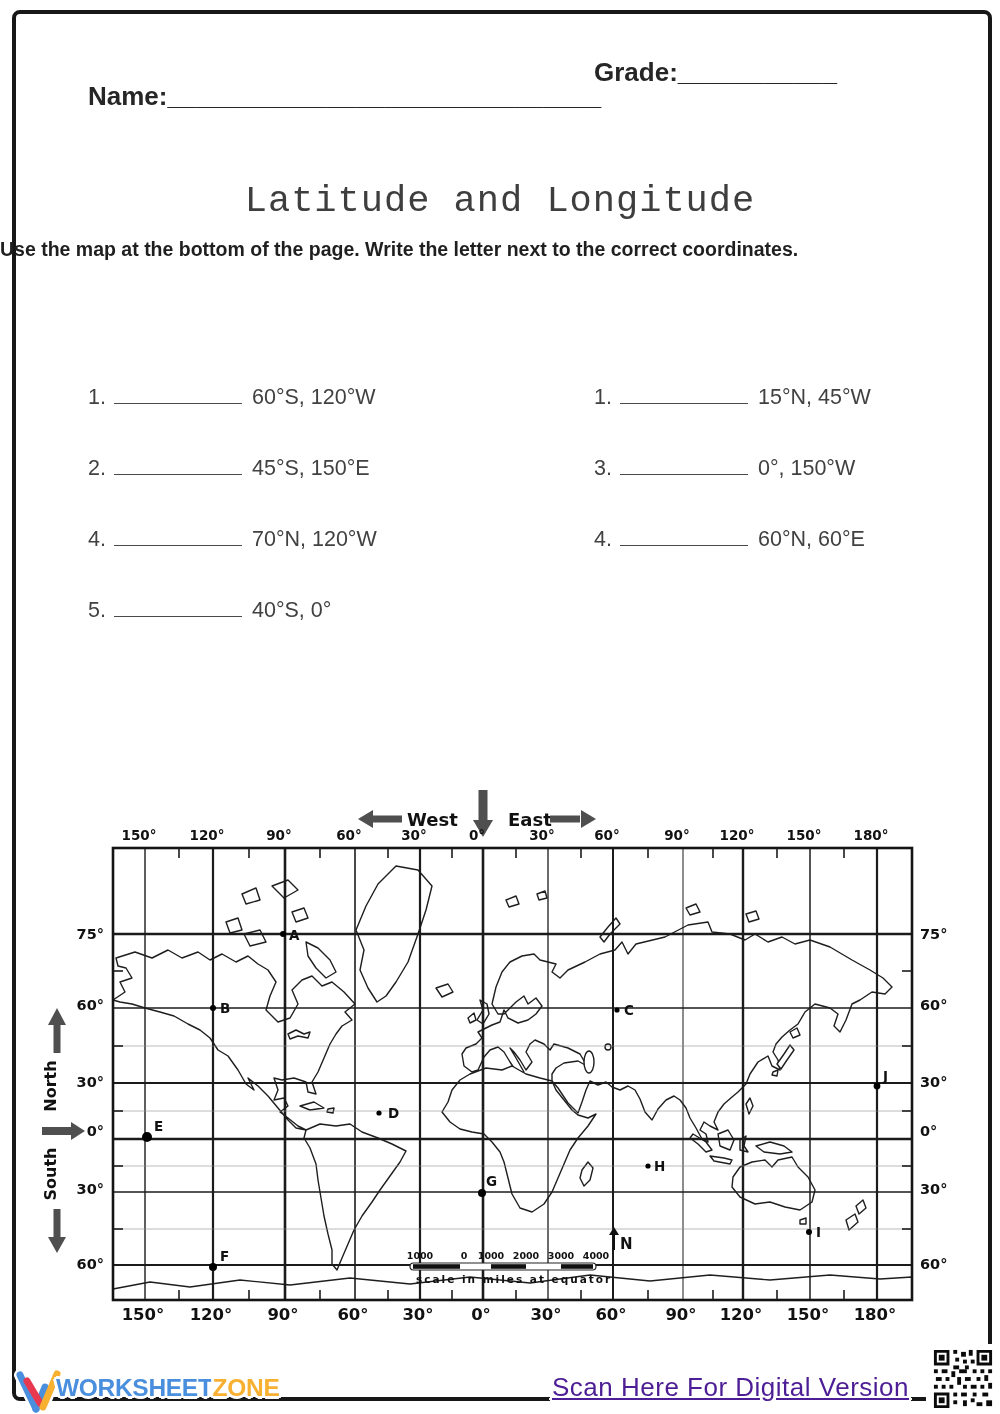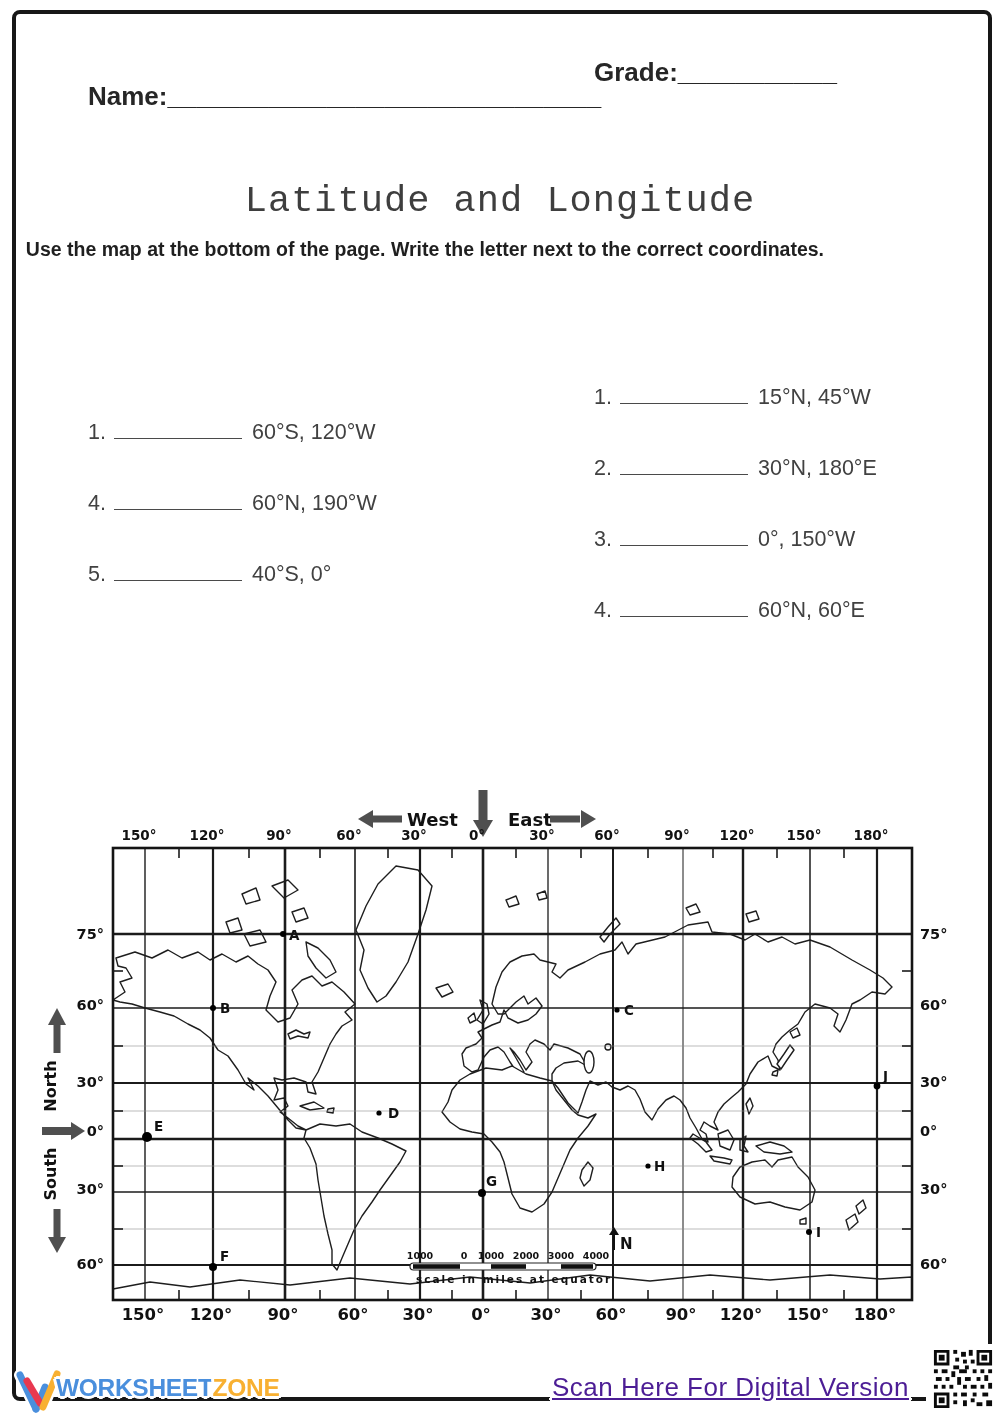--- a/index.html
+++ b/index.html
@@ -12,25 +12,25 @@
     border:4px solid #171717;border-radius:8px;z-index:1;
   }
   .name-row{position:absolute;top:57px;left:0;width:1000px;z-index:2;font-size:26px;font-weight:bold;color:#262626;}
   .name-label{position:absolute;left:88px;white-space:nowrap;margin-top:24px;}
   .grade-label{position:absolute;left:594px;white-space:nowrap;}
   .page-title{
     position:absolute;top:180px;left:0;width:1000px;text-align:center;
     font-size:37px;font-weight:400;color:#3e3e3e;letter-spacing:1px;z-index:2;font-family:Liberation Mono, monospace;
   }
   .instruction{
-    position:absolute;top:238px;left:0;width:824px;text-align:right;
+    position:absolute;top:238px;left:0;width:824px;text-align:left;
     font-size:19.5px;font-weight:600;color:#1f1f1f;z-index:2;
   }
   .q-col{position:absolute;top:382px;z-index:2;}
-  .q-col-left{left:88px;margin-top:35px;}
+  .q-col-left{left:88px;}
   .q-col-right{left:594px;}
   .q-row{height:26px;margin-bottom:45px;font-size:21.5px;color:#414141;white-space:nowrap;}
   .q-num{display:inline-block;min-width:24px;}
   .q-line{
     display:inline-block;width:128px;height:21px;margin:0 10px 0 2px;
     border-bottom:1.6px solid #4a4a4a;vertical-align:baseline;
   }
   .map-svg{position:absolute;left:40px;top:782px;z-index:2;}
   .footer{position:absolute;left:0;top:1330px;width:852px;height:84px;z-index:3;}
   .logo-mark{position:absolute;left:12px;top:38px;}
@@ -58,27 +58,27 @@
 <div class="name-row">
   <span class="name-label"><span>Name:</span><span>______________________________</span></span>
   <span class="grade-label"><span>Grade:</span><span>___________</span></span>
 </div>
 
 <div class="page-title">Latitude and Longitude</div>
 <div class="instruction">Use the map at the bottom of the page. Write the letter next to the correct coordinates.</div>
 
 <div class="q-col q-col-left">
   <div class="q-row"><span class="q-num">1.</span><span class="q-line"></span><span class="q-coords">60°S, 120°W</span></div>
-  <div class="q-row"><span class="q-num">4.</span><span class="q-line"></span><span class="q-coords">60°N, 190°W</span></div>
+  <div class="q-row"><span class="q-num">2.</span><span class="q-line"></span><span class="q-coords">45°S, 150°E</span></div>
+  <div class="q-row"><span class="q-num">4.</span><span class="q-line"></span><span class="q-coords">70°N, 120°W</span></div>
   <div class="q-row"><span class="q-num">5.</span><span class="q-line"></span><span class="q-coords">40°S, 0°</span></div>
 </div>
 
 <div class="q-col q-col-right">
   <div class="q-row"><span class="q-num">1.</span><span class="q-line"></span><span class="q-coords">15°N, 45°W</span></div>
-  <div class="q-row"><span class="q-num">2.</span><span class="q-line"></span><span class="q-coords">30°N, 180°E</span></div>
   <div class="q-row"><span class="q-num">3.</span><span class="q-line"></span><span class="q-coords">0°, 150°W</span></div>
   <div class="q-row"><span class="q-num">4.</span><span class="q-line"></span><span class="q-coords">60°N, 60°E</span></div>
 </div>
 
 <svg class="map-svg" width="930" height="548" viewBox="0 0 930 548">
 
   <g fill="#4f4f4f">
     <polygon points="318,37 333,28 333,46"></polygon>
     <rect x="332" y="33.5" width="30" height="7"></rect>
     <text x="367" y="44" font-size="18" font-weight="bold" fill="#1c1c1c">West</text>

